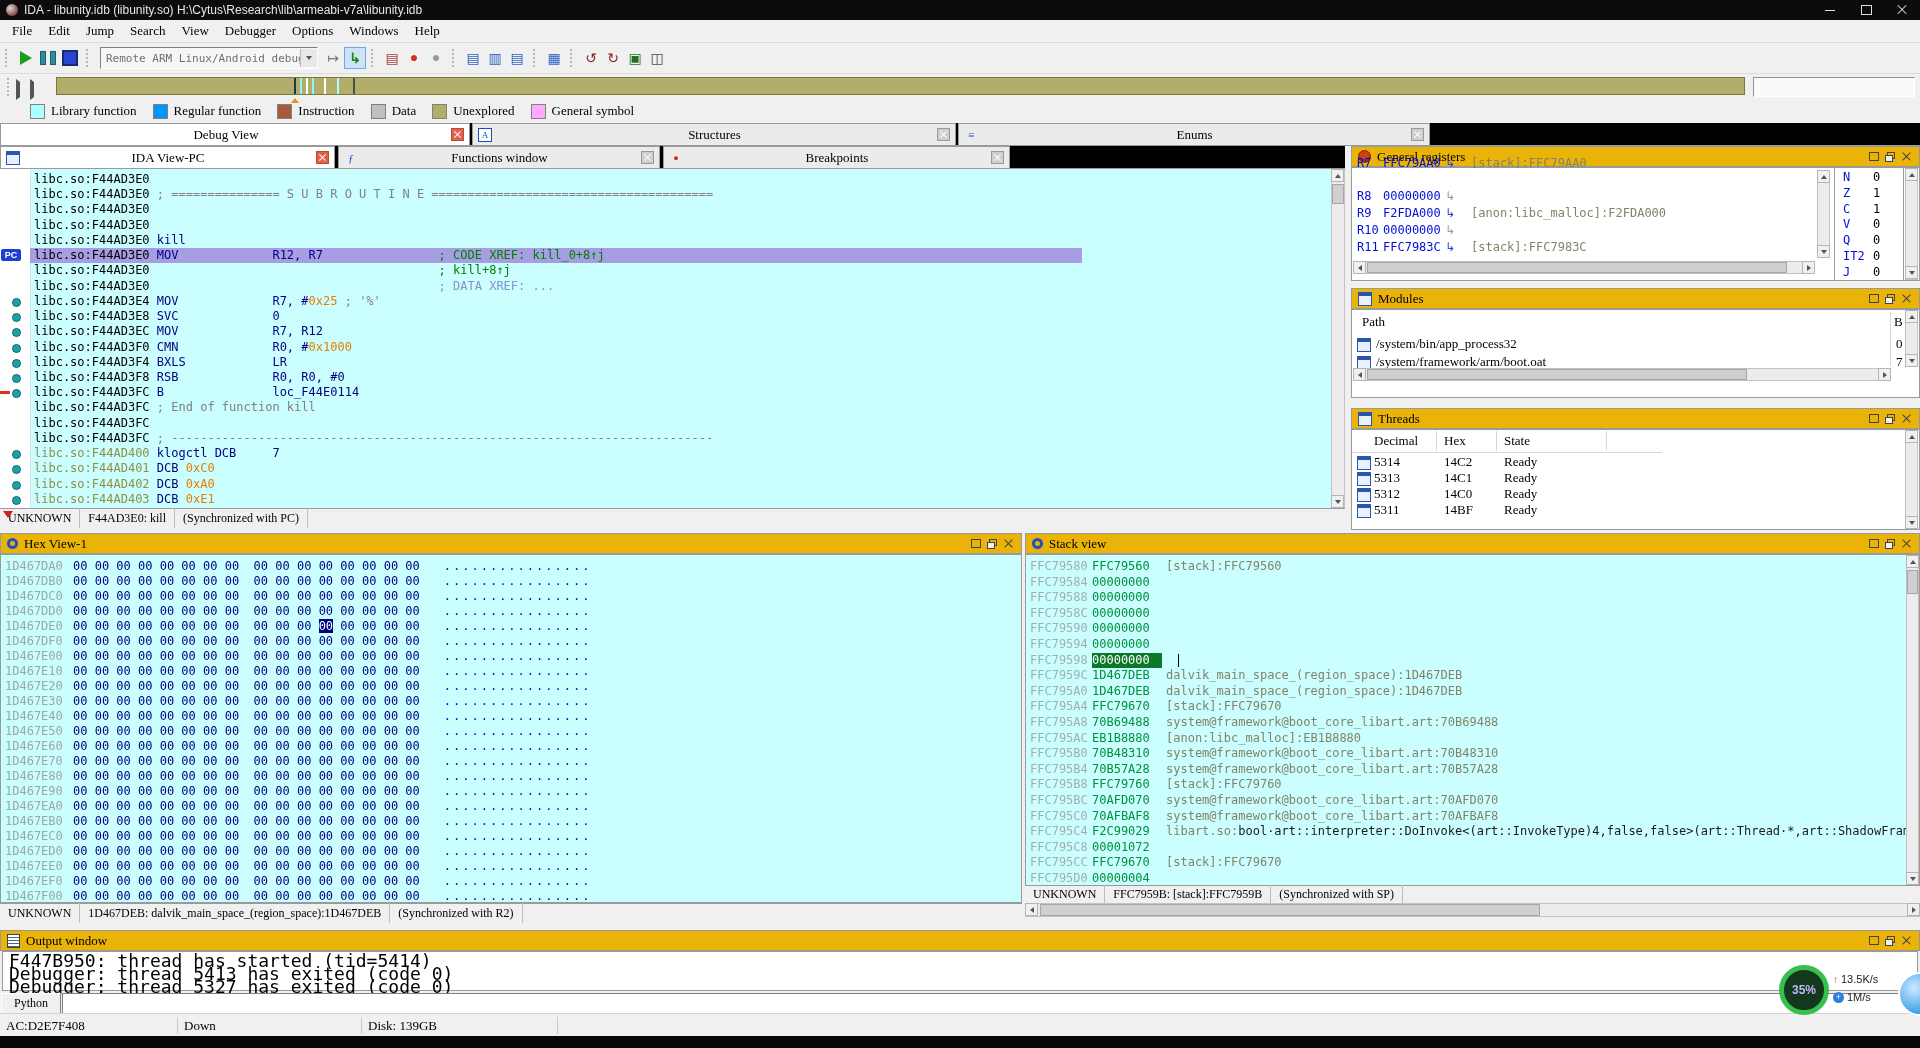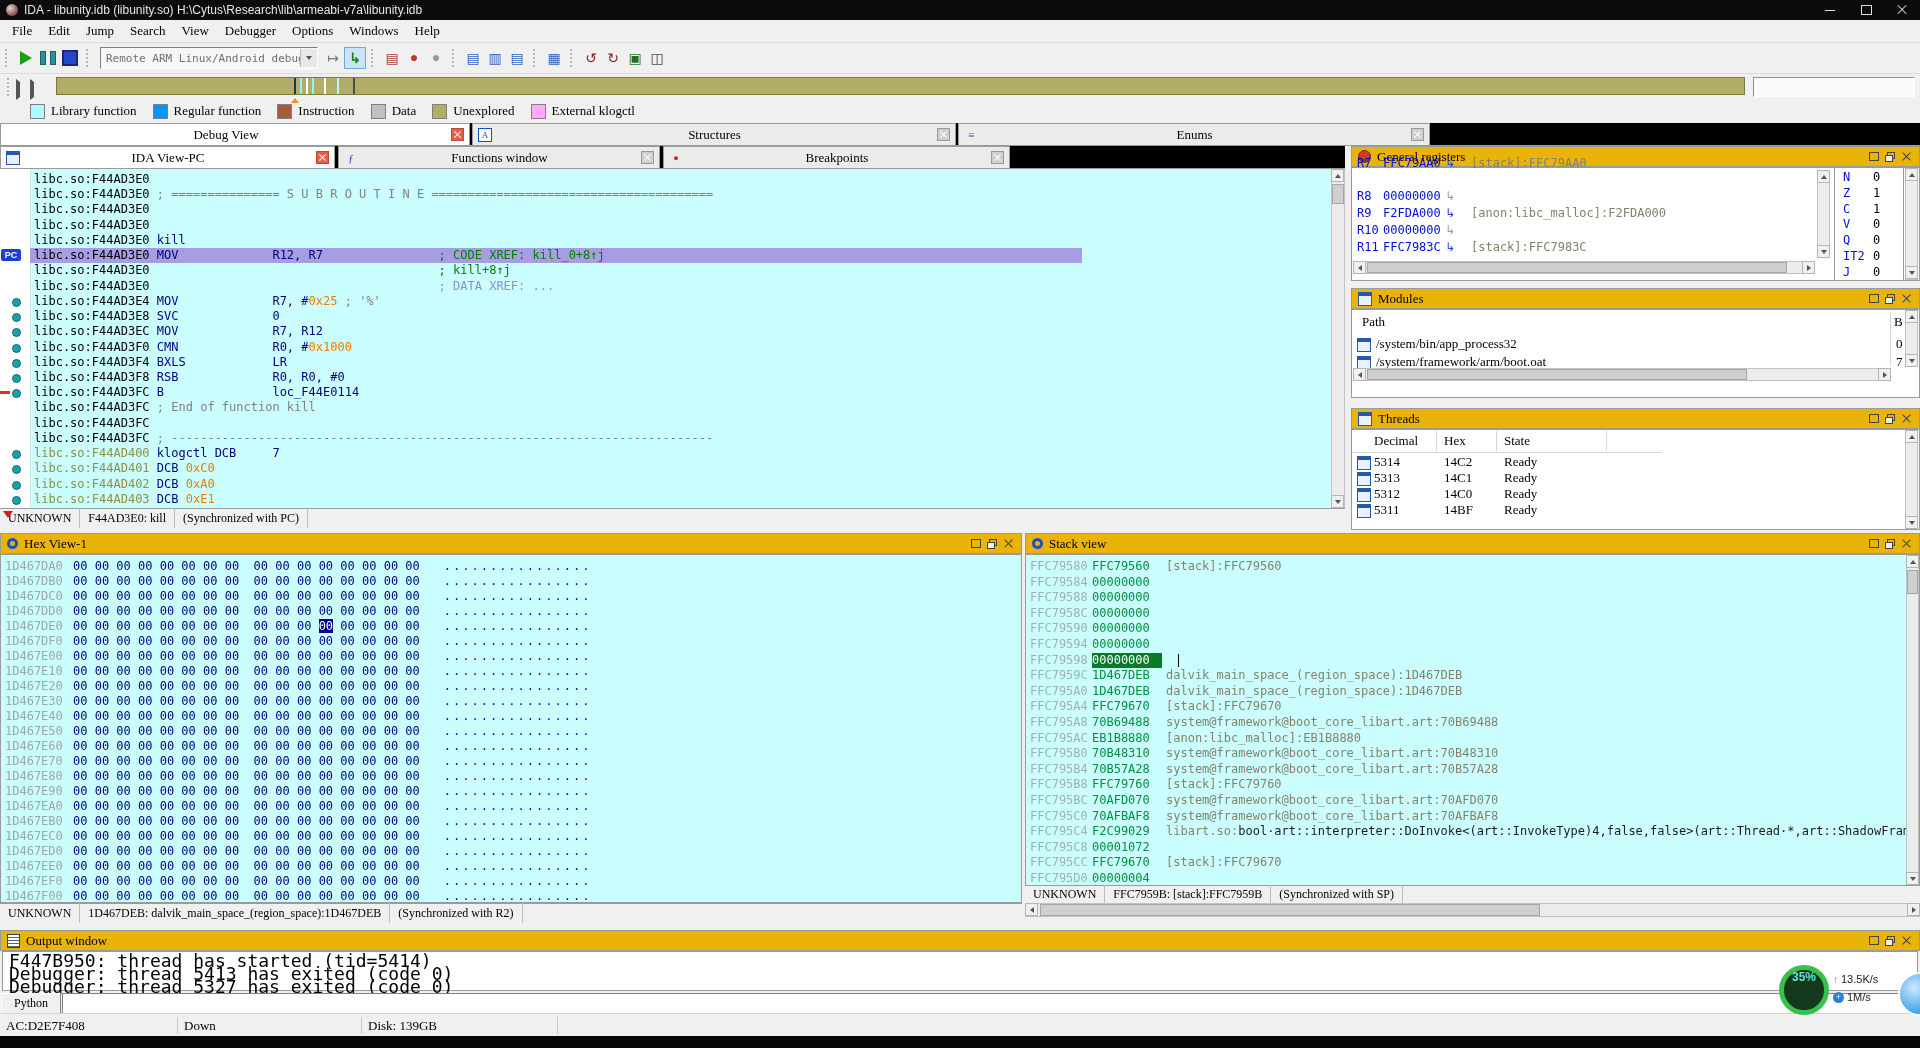--- a/index.html
+++ b/index.html
@@ -122,21 +122,21 @@
   #outlog{background:#fff;border:1px solid #9a9a9a;box-sizing:border-box;}
   .outline{position:absolute;left:6px;height:13px;line-height:13px;font-family:"DejaVu Sans Mono",monospace;font-size:18px;white-space:pre;}
   #pybtn{background:#f0f0f0;border:1px solid;border-color:#fff #808080 #808080 #fff;display:flex;align-items:center;justify-content:center;font-size:12px;}
   #pyinput{background:#fff;border:1px solid;border-color:#808080 #fff #fff #808080;}
   
   #statusbar{left:0;top:1013px;width:1920px;height:23px;background:#f0f0f0;border-top:1px solid #d4d4d4;display:flex;align-items:center;}
   .sbcell{height:17px;display:flex;align-items:center;border-right:1px solid #c8c8c8;padding-left:6px;box-sizing:border-box;}
   #blackstrip{left:0;top:1036px;width:1920px;height:12px;background:#060606;}
   
   #ovl-circle{left:1779px;top:965px;width:40px;height:40px;border-radius:50%;border:5px solid #38c04e;background:#14381c;
-              color:#5eead4;display:flex;align-items:flex-start;justify-content:center;font:bold 12px "Liberation Sans",sans-serif;}
+              color:#c4b5fd;display:flex;align-items:center;justify-content:center;font:bold 12px "Liberation Sans",sans-serif;}
   .ovl-row{position:absolute;display:flex;align-items:center;font:11px "Liberation Sans",sans-serif;color:#222;}
   .up-arrow{color:#e04040;margin-right:3px;font-size:10px;}
   .plus-circ{width:11px;height:11px;border-radius:50%;background:#2b7de0;color:#fff;font-size:9px;line-height:11px;text-align:center;margin-right:3px;}
   #globe{left:1898px;top:972px;width:40px;height:40px;border-radius:50%;background:radial-gradient(circle at 35% 35%,#cfe8ff,#3aa0e8 70%);border:2px solid #fff;}
 </style>
 </head>
 <body>
 
 <div id="root">
 
@@ -242,21 +242,21 @@
       <span class="lg-item">
         <span class="lg-sw" style="background: rgb(192, 192, 192);"></span>
         <span>Data</span>
       </span>
       <span class="lg-item">
         <span class="lg-sw" style="background: rgb(178, 173, 104);"></span>
         <span>Unexplored</span>
       </span>
       <span class="lg-item">
         <span class="lg-sw" style="background: rgb(255, 170, 255);"></span>
-        <span>External klogctl</span>
+        <span>General symbol</span>
       </span>
     </div>
 
   <div id="tabs1" class="abs tabrow">
       <div class="tab active abs" style="left: 0px; top: 0px; width: 470px; height: 23px;">
         <span class="tab-label">Debug View</span>
         <span class="tab-x red">
           <i></i>
           <i></i>
         </span>

